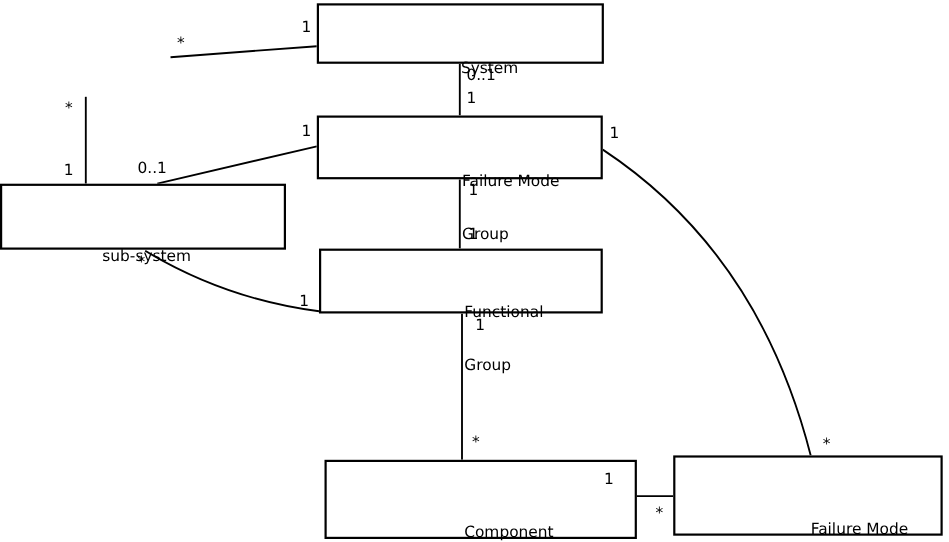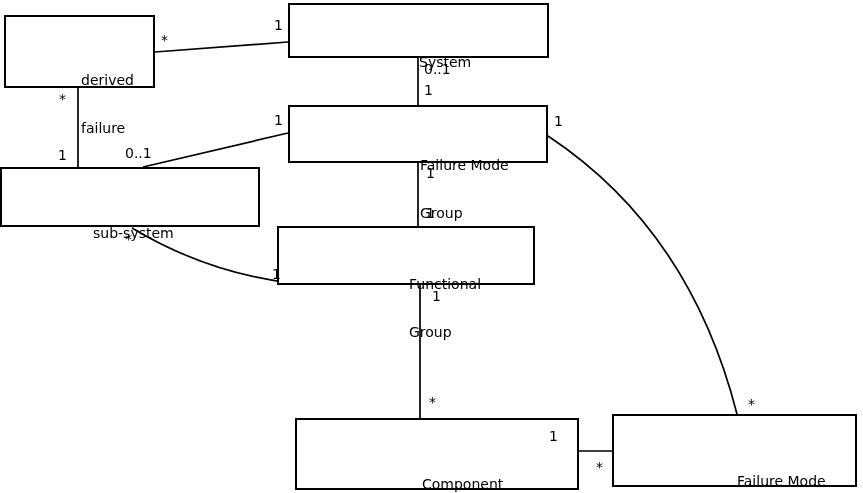--- a/index.html
+++ b/index.html
@@ -38,21 +38,21 @@
   }
   
   #box-dfm        { left: 4px;   top: 15px;  width: 151px; height: 73px; }
   #box-dfm .label       { left: 75px;  top: 23px; }
   #box-system     { left: 288px; top: 3px;   width: 261px; height: 55px; }
   #box-system .label    { left: 129px; top: 17px; }
   #box-fmg        { left: 288px; top: 105px; width: 260px; height: 58px; }
   #box-fmg .label       { left: 130px; top: 18px; }
   #box-subsystem  { left: 0px;   top: 167px; width: 260px; height: 60px; }
   #box-subsystem .label { left: 91px;  top: 24px; }
-  #box-fg         { left: 277px; top: 226px; width: 258px; height: 59px; padding-left: 32px; }
+  #box-fg         { left: 290px; top: 226px; width: 258px; height: 59px; padding-left: 32px; }
   #box-fg .label        { left: 130px; top: 16px; }
   #box-component  { left: 295px; top: 418px; width: 284px; height: 72px; }
   #box-component .label { left: 125px; top: 24px; }
   #box-failuremode{ left: 612px; top: 414px; width: 245px; height: 73px; }
   #box-failuremode .label { left: 123px; top: 25px; }
 </style>
 </head>
 <body>
 
 <div class="diagram">
@@ -62,27 +62,20 @@
     <path d="M78 88 L78 167"></path>
     <path d="M288 133 L143 167"></path>
     <path d="M418 58 L418 105"></path>
     <path d="M418 163 L418 226"></path>
     <path d="M420 285 L420 418"></path>
     <path d="M132 228 Q205 272 290 283"></path>
     <path d="M548 136 Q690 230 737 414"></path>
     <path d="M543 451 L612 451"></path>
   </svg>
 
-  <div class="entity" id="box-dfm">
-    <div class="label">
-      <div>derived</div>
-      <div>failure</div>
-      <div>mode</div>
-    </div>
-  </div>
 
   <div class="entity" id="box-system">
     <div class="label">
       <div>System</div>
     </div>
   </div>
 
   <div class="entity" id="box-fmg">
     <div class="label">
       <div>Failure Mode</div>

